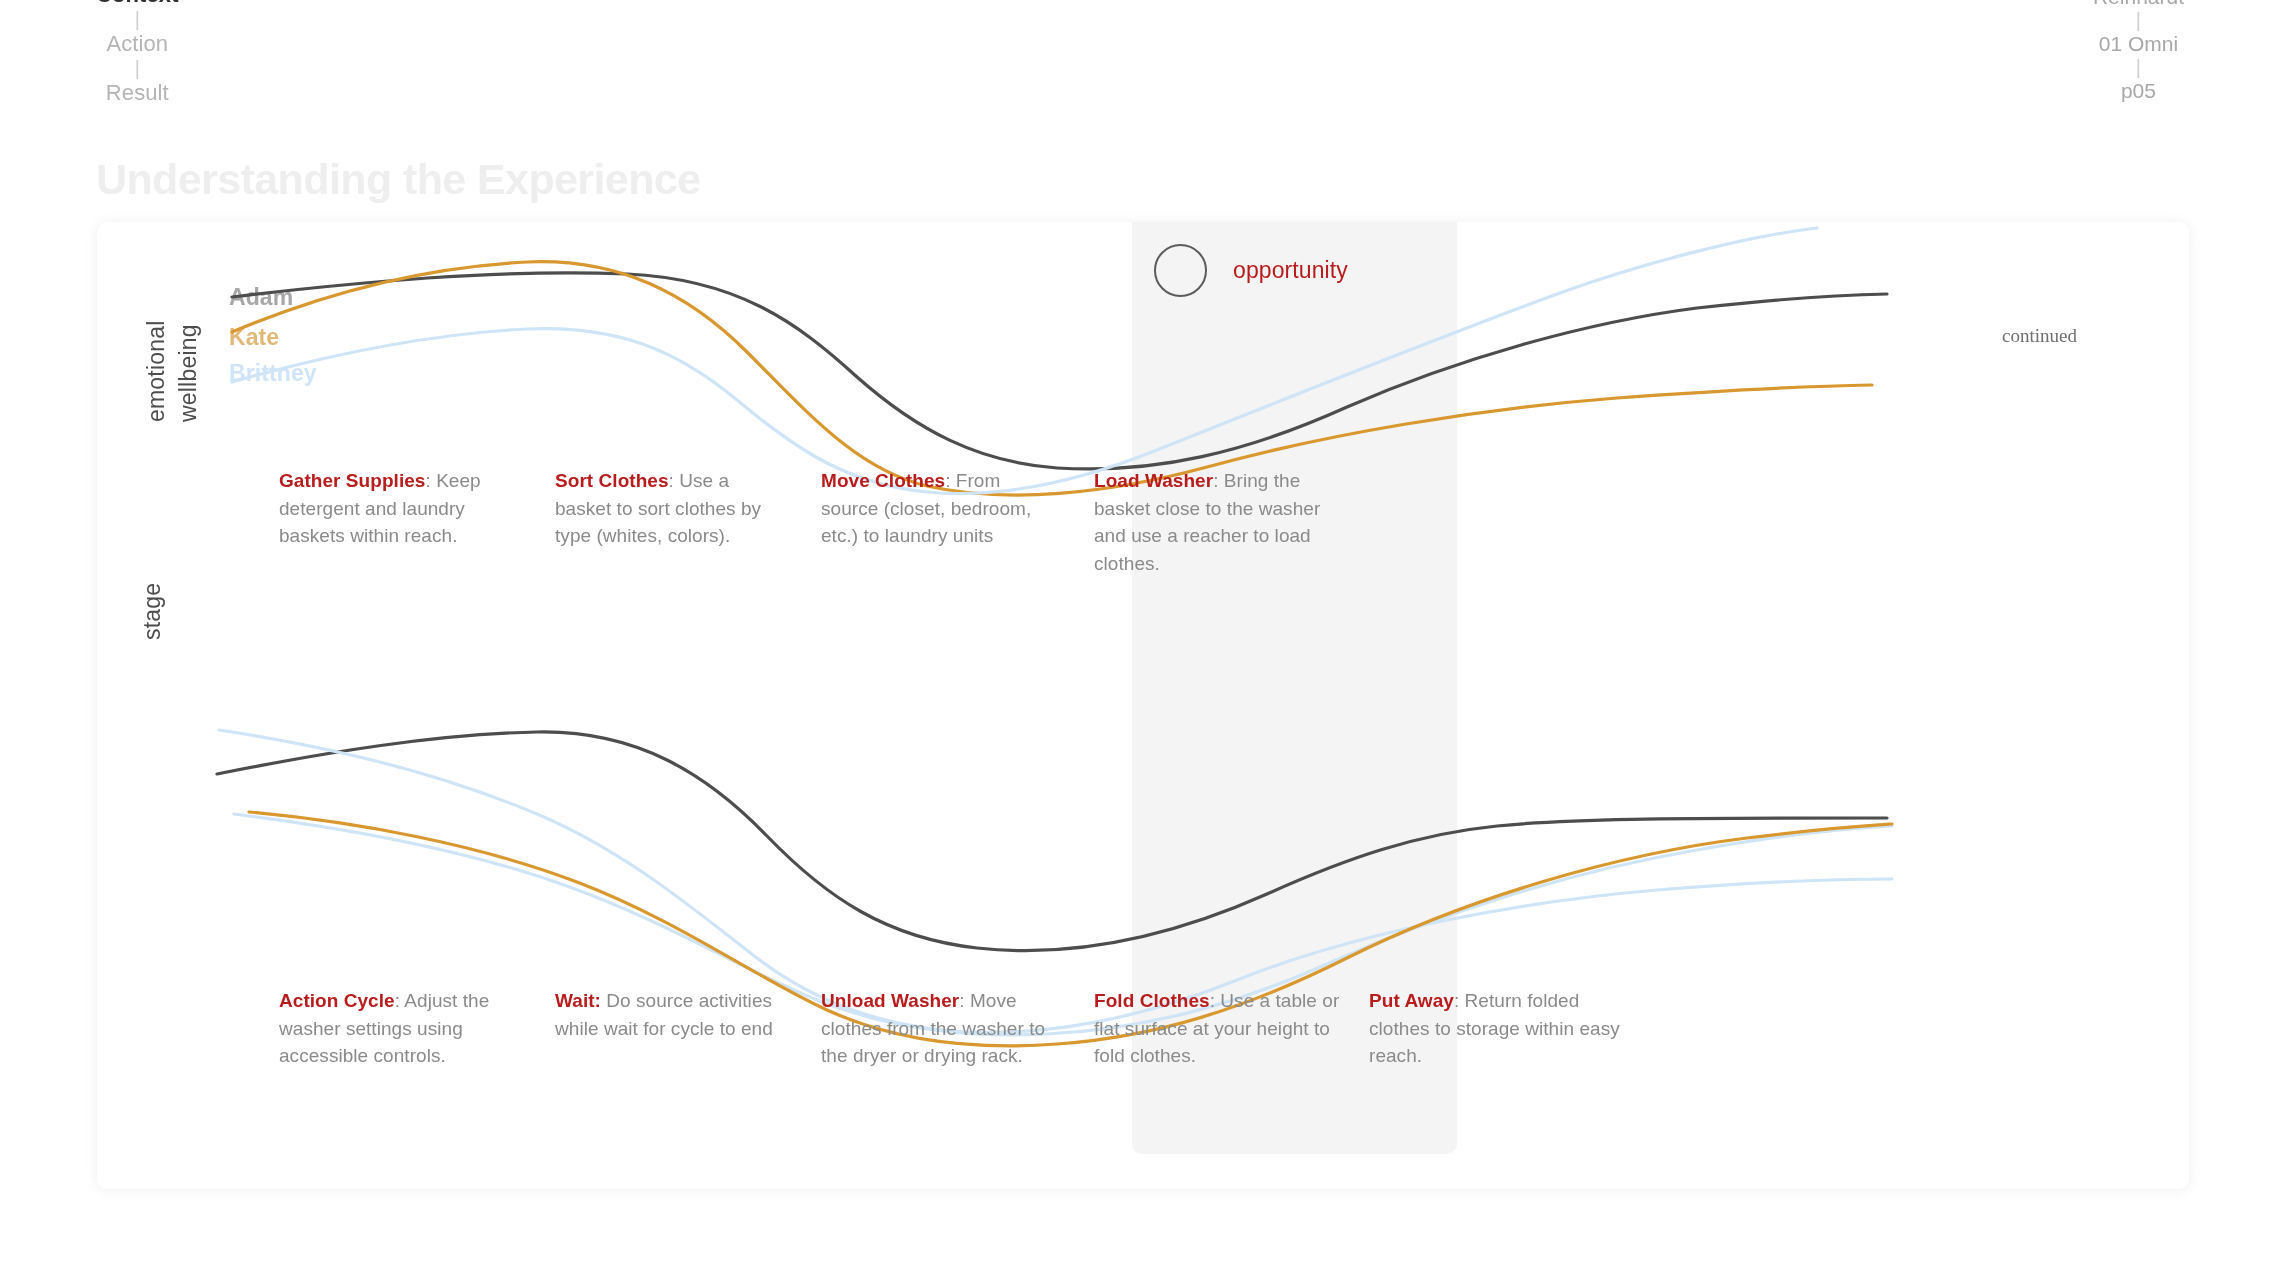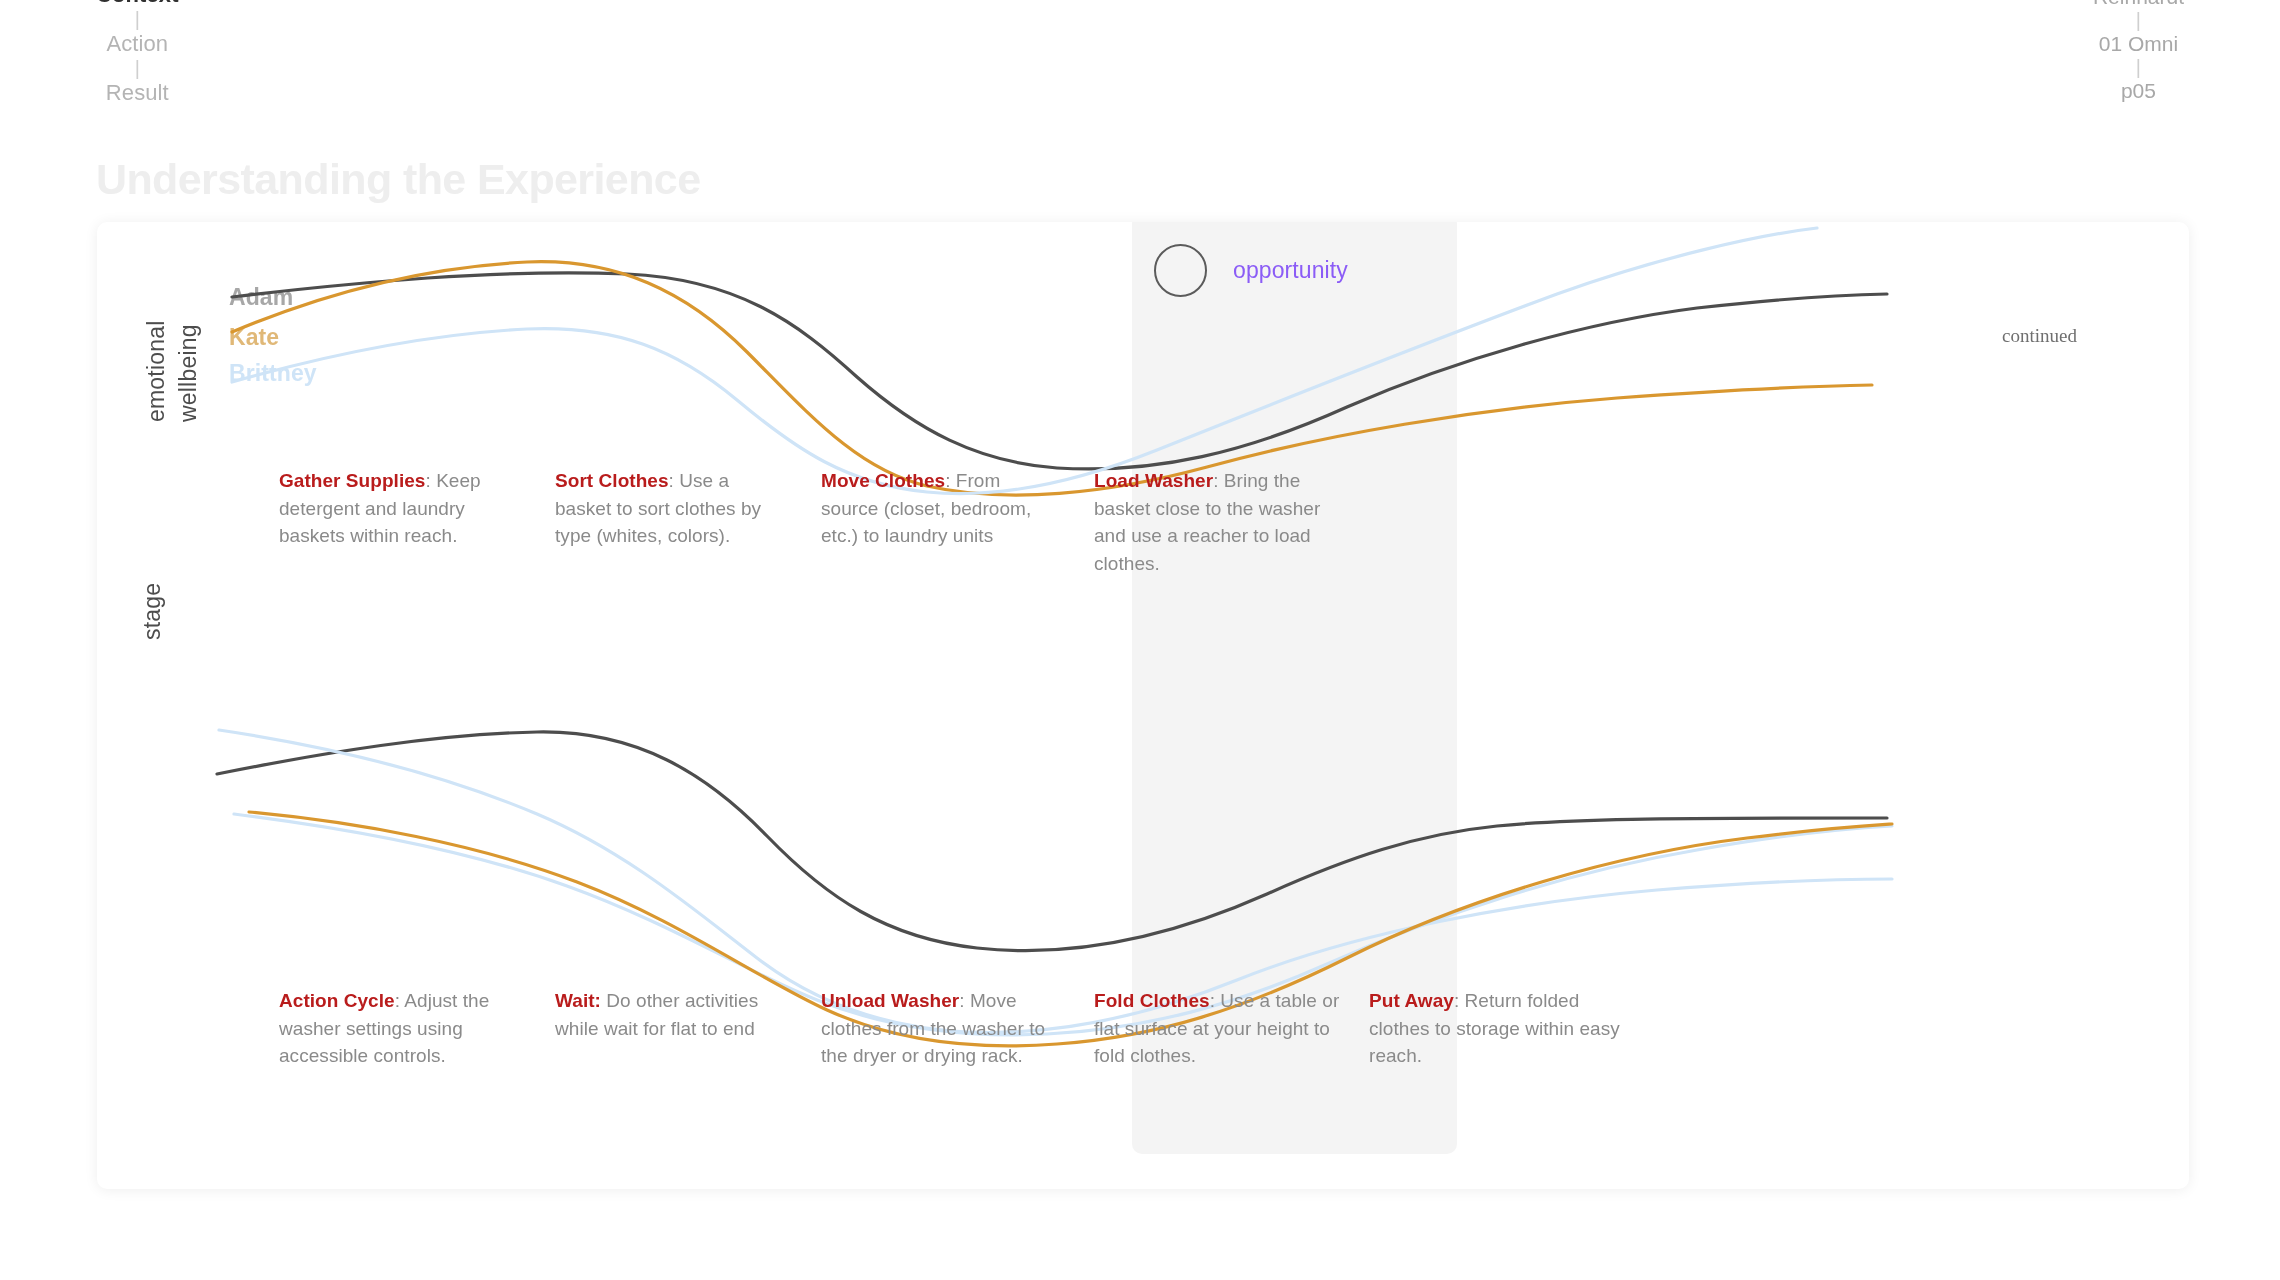--- a/index.html
+++ b/index.html
@@ -138,21 +138,21 @@
   }
   .opportunity-circle {
     width: 53px;
     height: 53px;
     border-radius: 50%;
     border: 2.5px solid #5b5b5b;
     box-sizing: border-box;
   }
   .opportunity-text {
     font-size: 23px;
-    color: #8b5cf6;
+    color: #b91c1c;
     letter-spacing: 0.1px;
   }
 
   
   .continued-label {
     position: absolute;
     left: 1905px;
     top: 103px;
     font-size: 19px;
     color: #6f6f6f;
@@ -277,21 +277,21 @@
       <b>Move Clothes</b><span>: </span><span>From source (closet, bedroom, etc.) to laundry units</span>
     </div>
     <div class="stage-block row1 col3">
       <b>Load Washer</b><span>: </span><span>Bring the basket close to the washer and use a reacher to load clothes.</span>
     </div>
 
     <div class="stage-block row2 col0">
       <b>Action Cycle</b><span>: </span><span>Adjust the washer settings using accessible controls.</span>
     </div>
     <div class="stage-block row2 col1">
-      <b>Wait:</b><span> </span><span>Do other activities while wait for flat to end</span>
+      <b>Wait:</b><span> </span><span>Do source activities while wait for cycle to end</span>
     </div>
     <div class="stage-block row2 col2">
       <b>Unload Washer</b><span>: </span><span>Move clothes from the washer to the dryer or drying rack.</span>
     </div>
     <div class="stage-block row2 col3">
       <b>Fold Clothes</b><span>: </span><span>Use a table or flat surface at your height to fold clothes.</span>
     </div>
     <div class="stage-block row2 col4">
       <b>Put Away</b><span>: </span><span>Return folded clothes to storage within easy reach.</span>
     </div>

